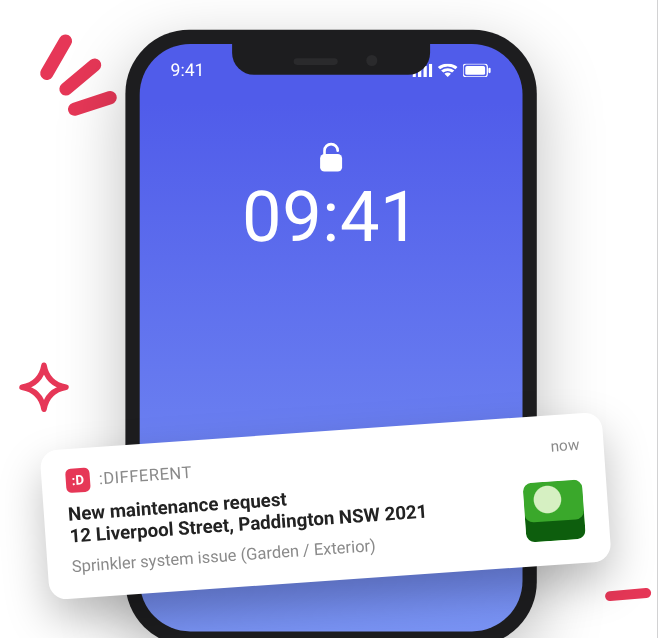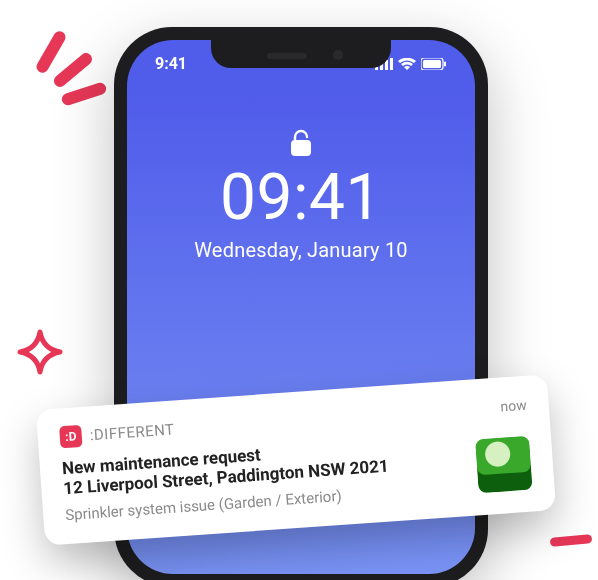--- a/index.html
+++ b/index.html
@@ -27,21 +27,21 @@
   .burst2{position:absolute;bottom:44px;right:48px;}
   .burst2 .a{position:absolute;width:42px;height:9px;background:var(--accent);border-radius:6px;transform:rotate(-5deg);top:0;left:0;}
 
   
   .phone{position:absolute;top:27px;left:114px;width:374px;height:560px;border-radius:58px;background:#1d1d1f;padding:13px;box-shadow:0 20px 60px rgba(0,0,0,.25);}
   .screen{position:relative;width:100%;height:100%;border-radius:46px;background:linear-gradient(180deg,var(--phone-blue) 10%,var(--phone-blue-light) 100%);overflow:hidden;}
   .notch{position:absolute;top:0;left:50%;transform:translateX(-50%);width:180px;height:28px;background:#1d1d1f;border-radius:0 0 20px 20px;z-index:3;}
   .notch::before{content:"";position:absolute;left:56px;top:13px;width:40px;height:6px;background:#2a2a2c;border-radius:4px;}
   .notch::after{content:"";position:absolute;right:48px;top:10px;width:10px;height:10px;background:#2a2a2c;border-radius:50%;}
 
-  .status{position:absolute;top:14px;left:0;right:0;display:flex;justify-content:space-between;align-items:center;padding:0 28px;color:#fff;font-size:16px;font-weight:700;z-index:2}
+  .status{position:absolute;top:14px;left:0;right:0;display:flex;justify-content:space-between;align-items:center;padding:0 28px;color:#fff;font-size:16px;font-weight:400;z-index:2}
   .status-right{display:flex;align-items:center;gap:5px;}
   .sig, .wifi, .batt{display:inline-flex;}
 
   .lock-area{position:absolute;top:88px;left:0;right:0;text-align:center;color:#fff;}
   .lock-icon svg{display:block;margin:0 auto 6px;}
   .big-time{font-size:64px;font-weight:400;letter-spacing:0.5px;margin:8px 0 8px;line-height:1;}
   .date{font-size:20px;font-weight:400;letter-spacing:.2px;}
 
   
   .notif-back{position:absolute;bottom:84px;left:24px;right:24px;background:rgba(255,255,255,.92);border-radius:14px;padding:12px 14px 10px;box-shadow:0 4px 16px rgba(0,0,0,.12);}
@@ -114,21 +114,20 @@
     </div>
 
     <div class="lock-area">
       <span class="lock-icon">
         <svg width="26" height="30" viewBox="0 0 26 30">
             <rect x="3" y="12" width="20" height="16" rx="4" fill="#fff"></rect>
             <path d="M7 12 V9 a6 6 0 0 1 12 0" fill="none" stroke="#fff" stroke-width="2.4" stroke-linecap="round"></path>
           </svg>
       </span>
       <div class="big-time">09:41</div>
-      <div class="date">Wednesday, January 10</div>
     </div>
 
     <div class="notif-back">
       <div class="notif-head">
         <div class="app-icon">:D</div>
         <div class="app-name">:DIFFERENT</div>
         <div class="timestamp">10m ago</div>
       </div>
       <div class="title">New maintenance request</div>
       <div class="addr">42 Campbell Street, Glebe NSW 2014</div>

